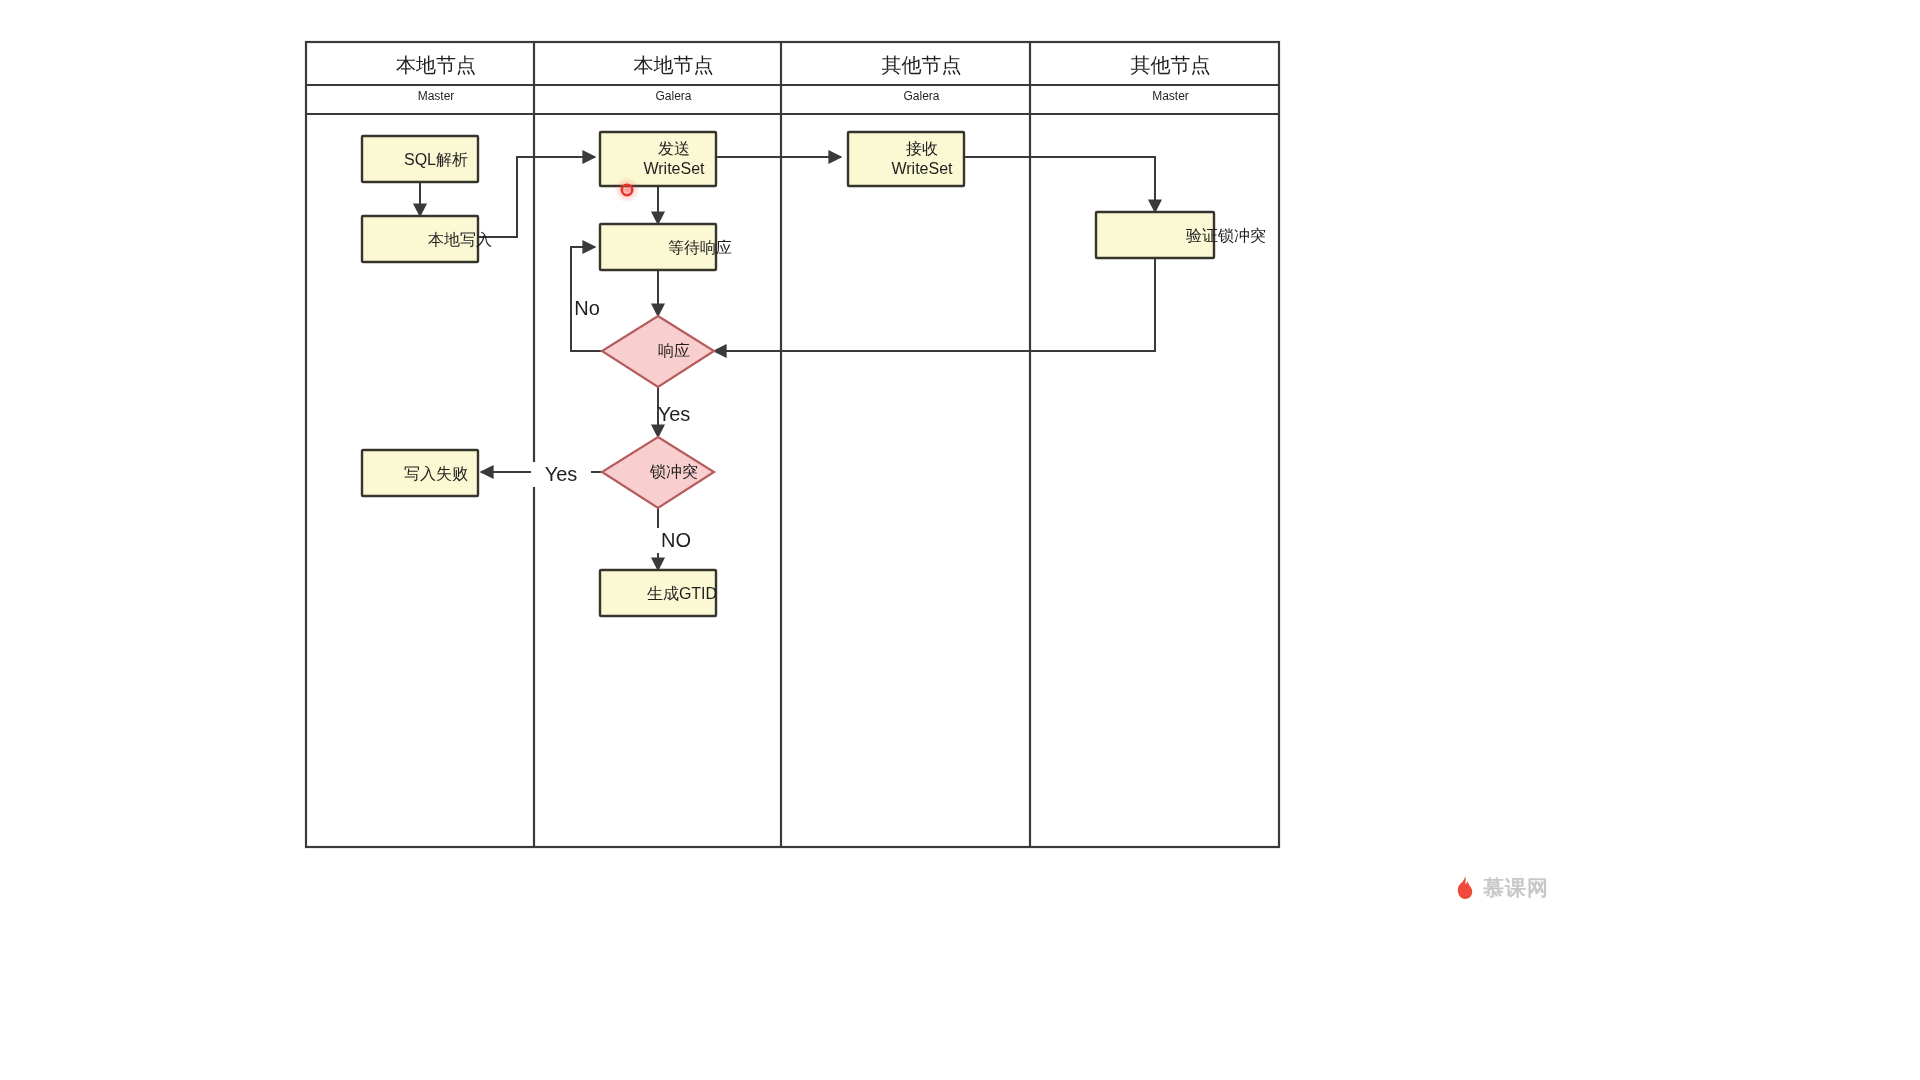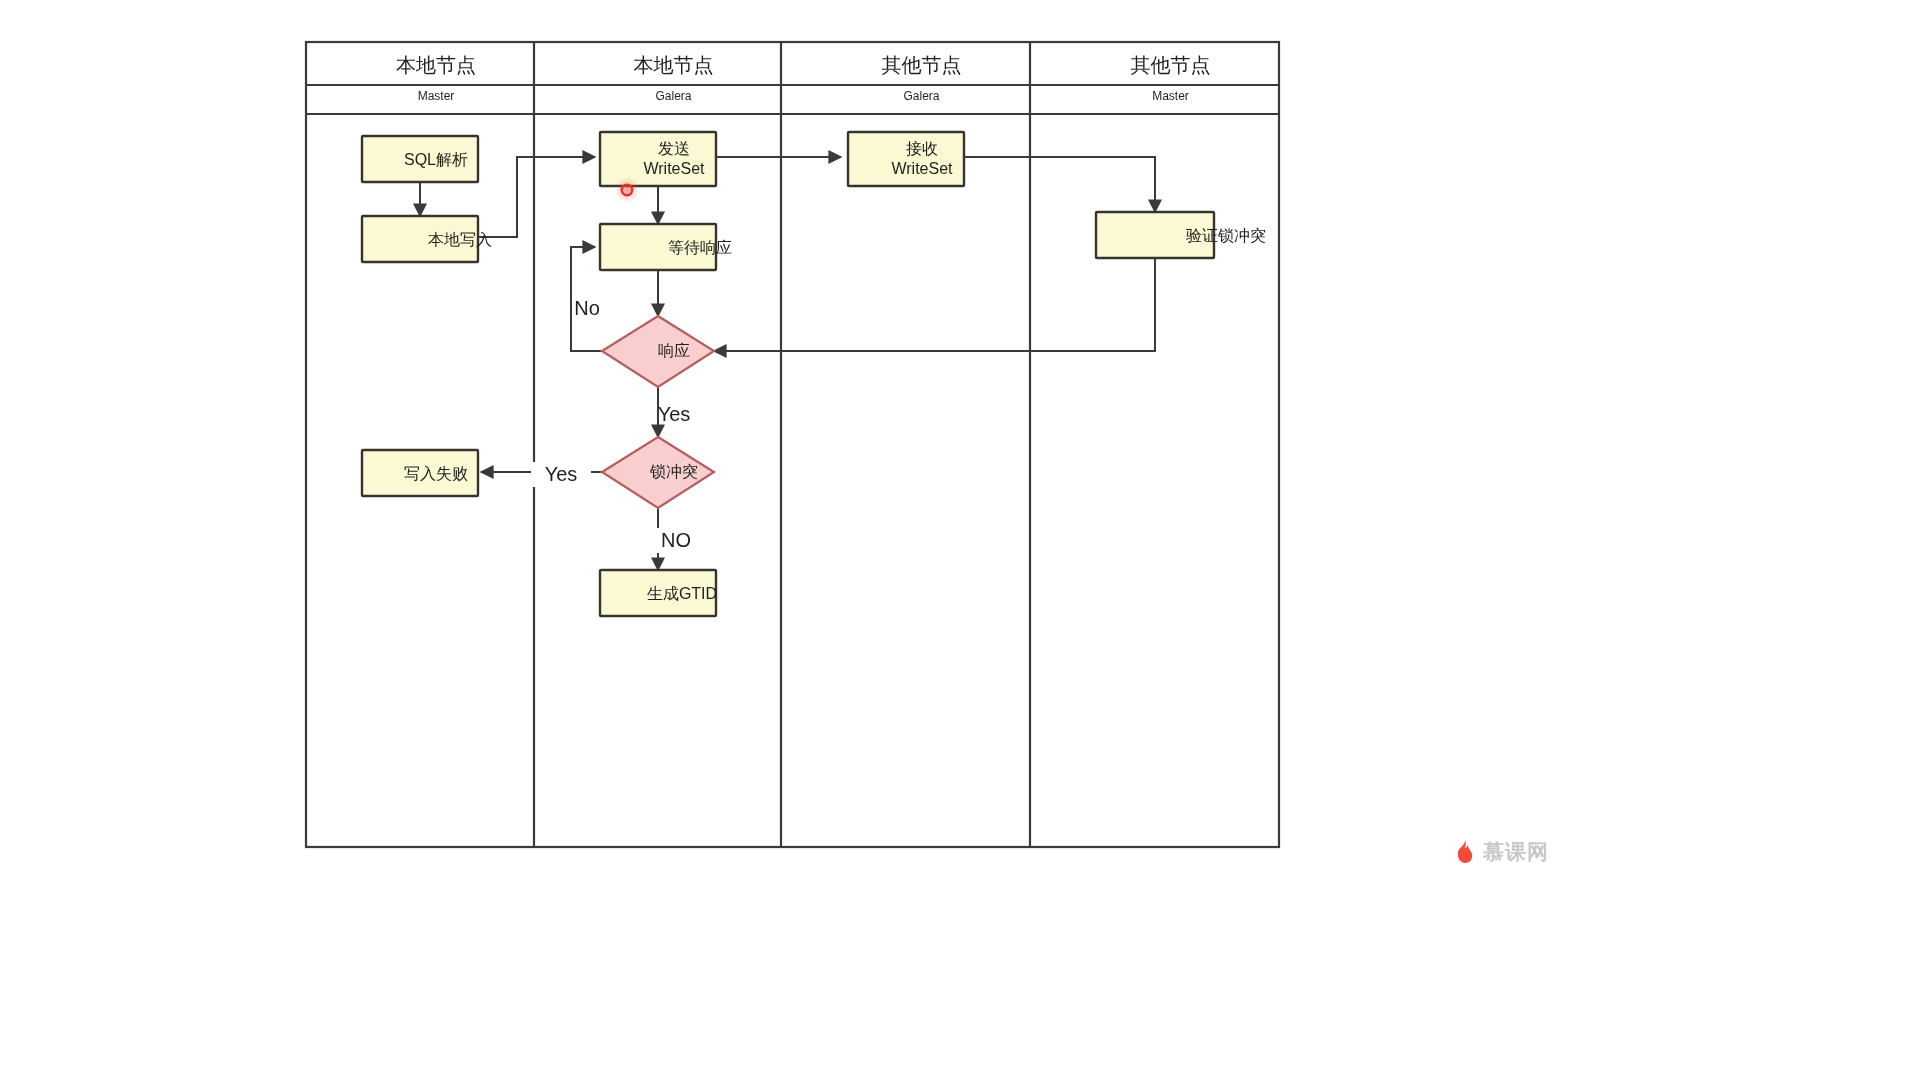--- a/index.html
+++ b/index.html
@@ -22,20 +22,21 @@
   .lane-title{font-size:20px;}
   .lane-sub{font-size:12px;}
   .node-label{font-size:16px;}
   .edge-label{font-size:20px;}
   .hit{position:absolute;}
   .watermark{
     position:absolute;
     display:flex;align-items:center;gap:7px;
     color:#c8c8c8;font-size:21px;font-weight:bold;
     letter-spacing:1px;
+    margin-top:36px;
   }
   .wm-flame{width:24px;height:26px;position:relative;display:inline-block;}
 </style>
 </head>
 <body>
 
 <svg id="canvas" viewBox="0 0 1920 1080" xmlns="http://www.w3.org/2000/svg">
   <defs>
     <marker id="arrow" viewBox="0 0 10 10" refX="9" refY="5" markerWidth="7" markerHeight="7" orient="auto-start-reverse">
       <path d="M 0 0 L 10 5 L 0 10 z" fill="#3a3a3a"></path>

